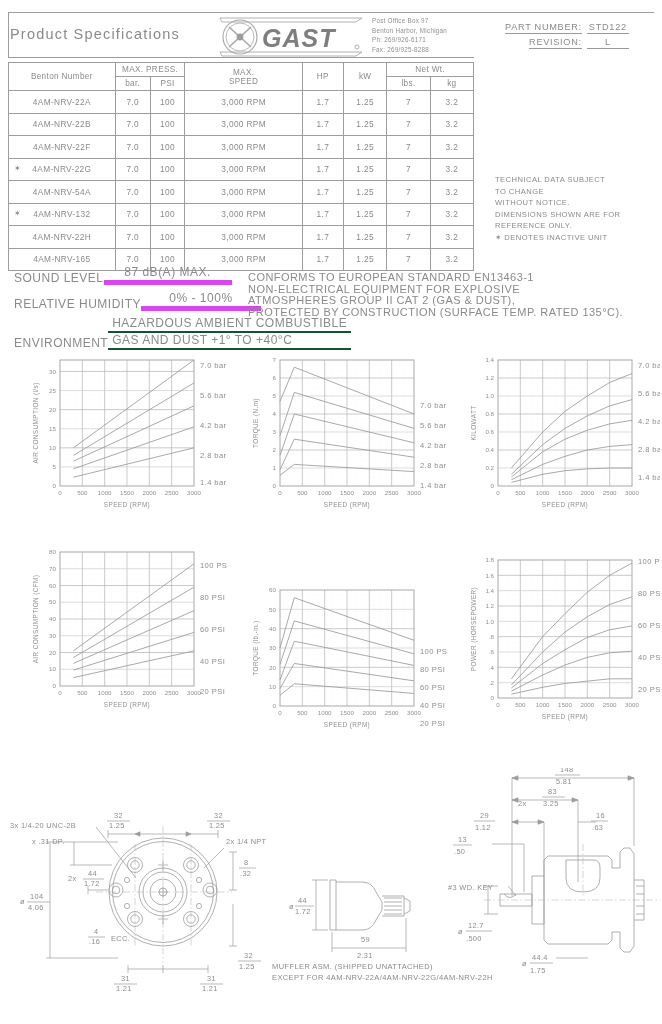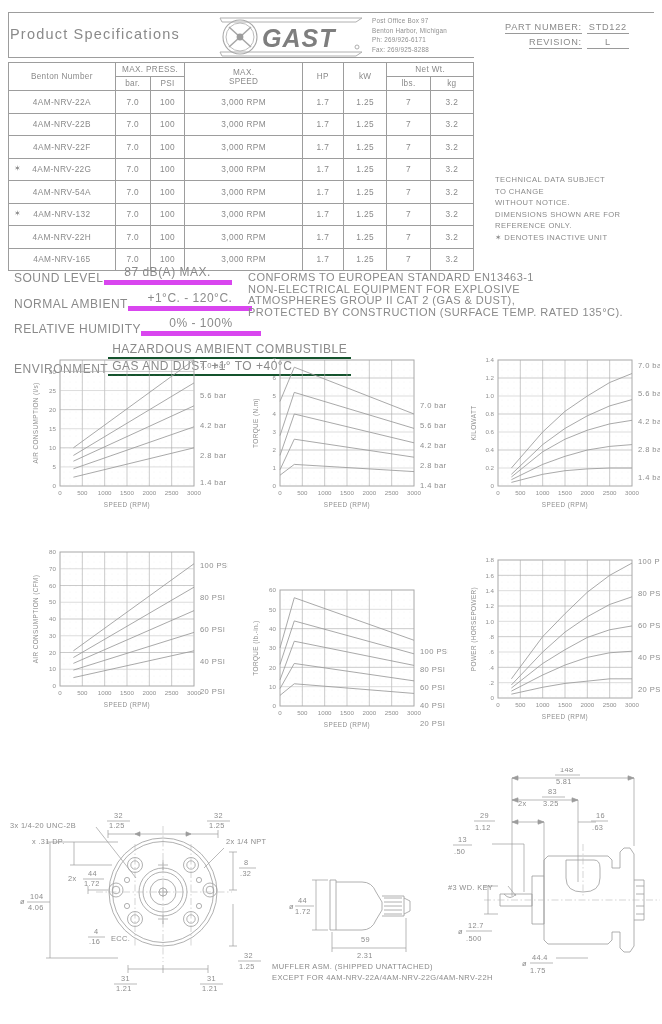--- a/index.html
+++ b/index.html
@@ -227,24 +227,20 @@
     <div>WITHOUT NOTICE.</div>
     <div>DIMENSIONS SHOWN ARE FOR</div>
     <div>REFERENCE ONLY.</div>
     <div>✶ DENOTES INACTIVE UNIT</div>
   </div>
 
   <div class="abs" id="speclist">
     <div class="line">
       <span class="key">SOUND LEVEL</span>
       <span class="val w1">87 dB(A) MAX.</span>
-    </div>
-    <div class="line">
-      <span class="key">NORMAL AMBIENT</span>
-      <span class="val w2">+1°C. - 120°C.</span>
     </div>
     <div class="line">
       <span class="key">RELATIVE HUMIDITY</span>
       <span class="val w3">0% - 100%</span>
     </div>
     <div class="env">
       <span class="key">ENVIRONMENT</span>
       <span class="envcol">
         <div>HAZARDOUS AMBIENT COMBUSTIBLE</div>
         <div>GAS AND DUST +1° TO +40°C</div>

